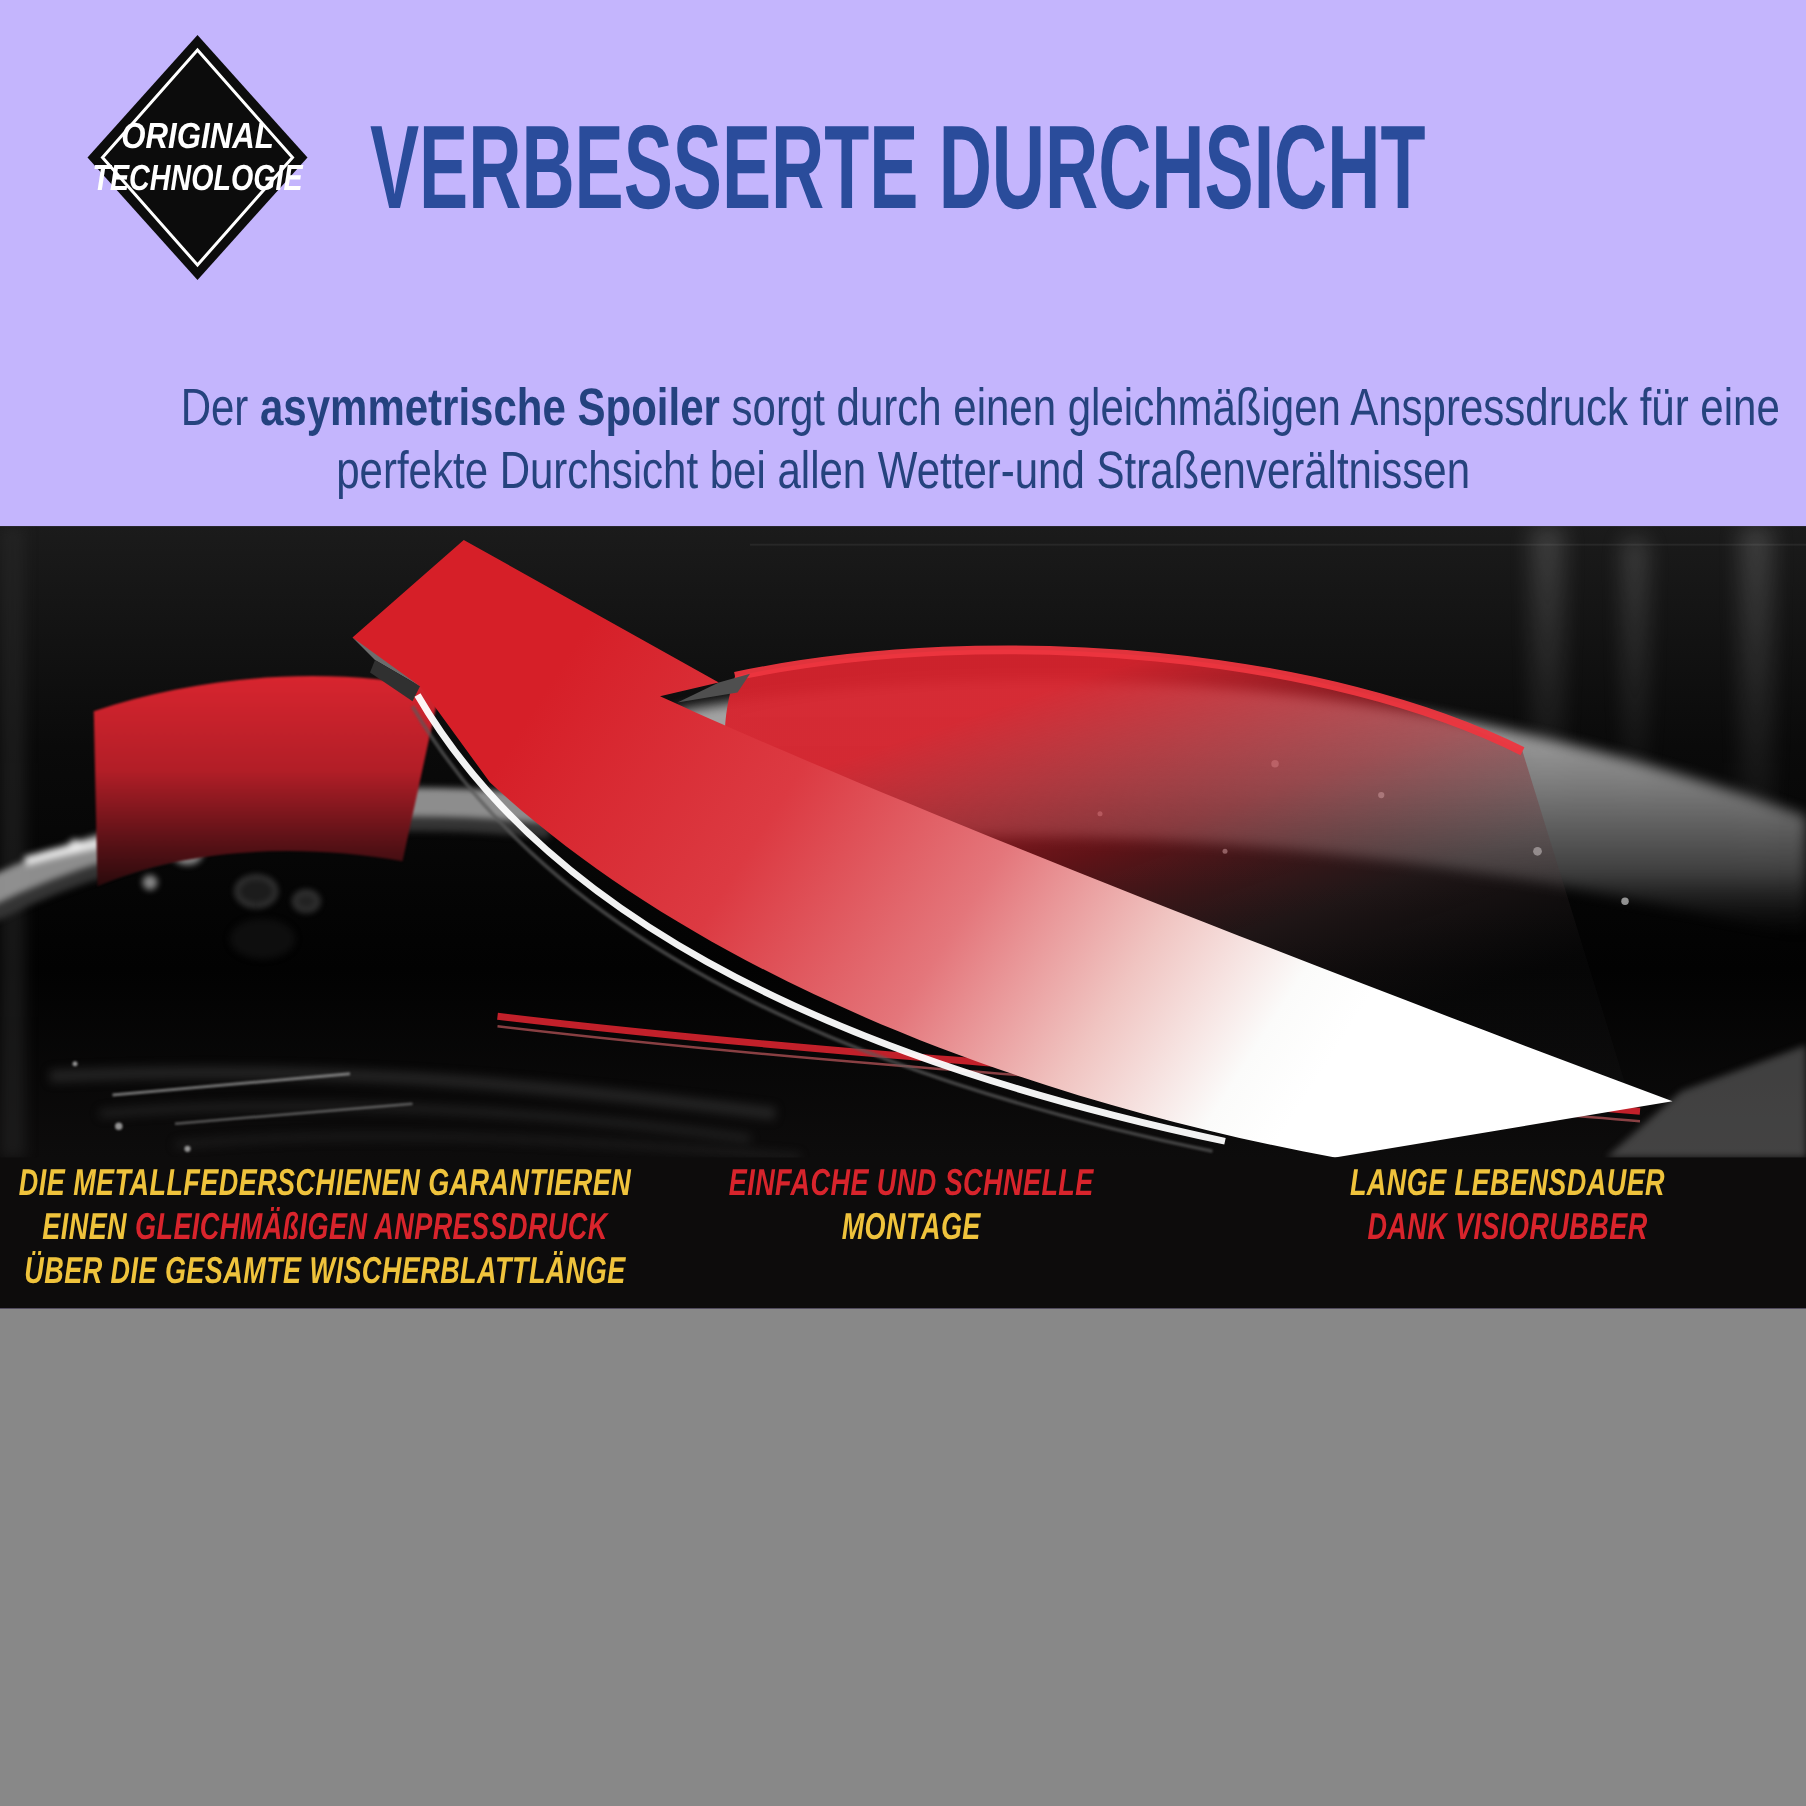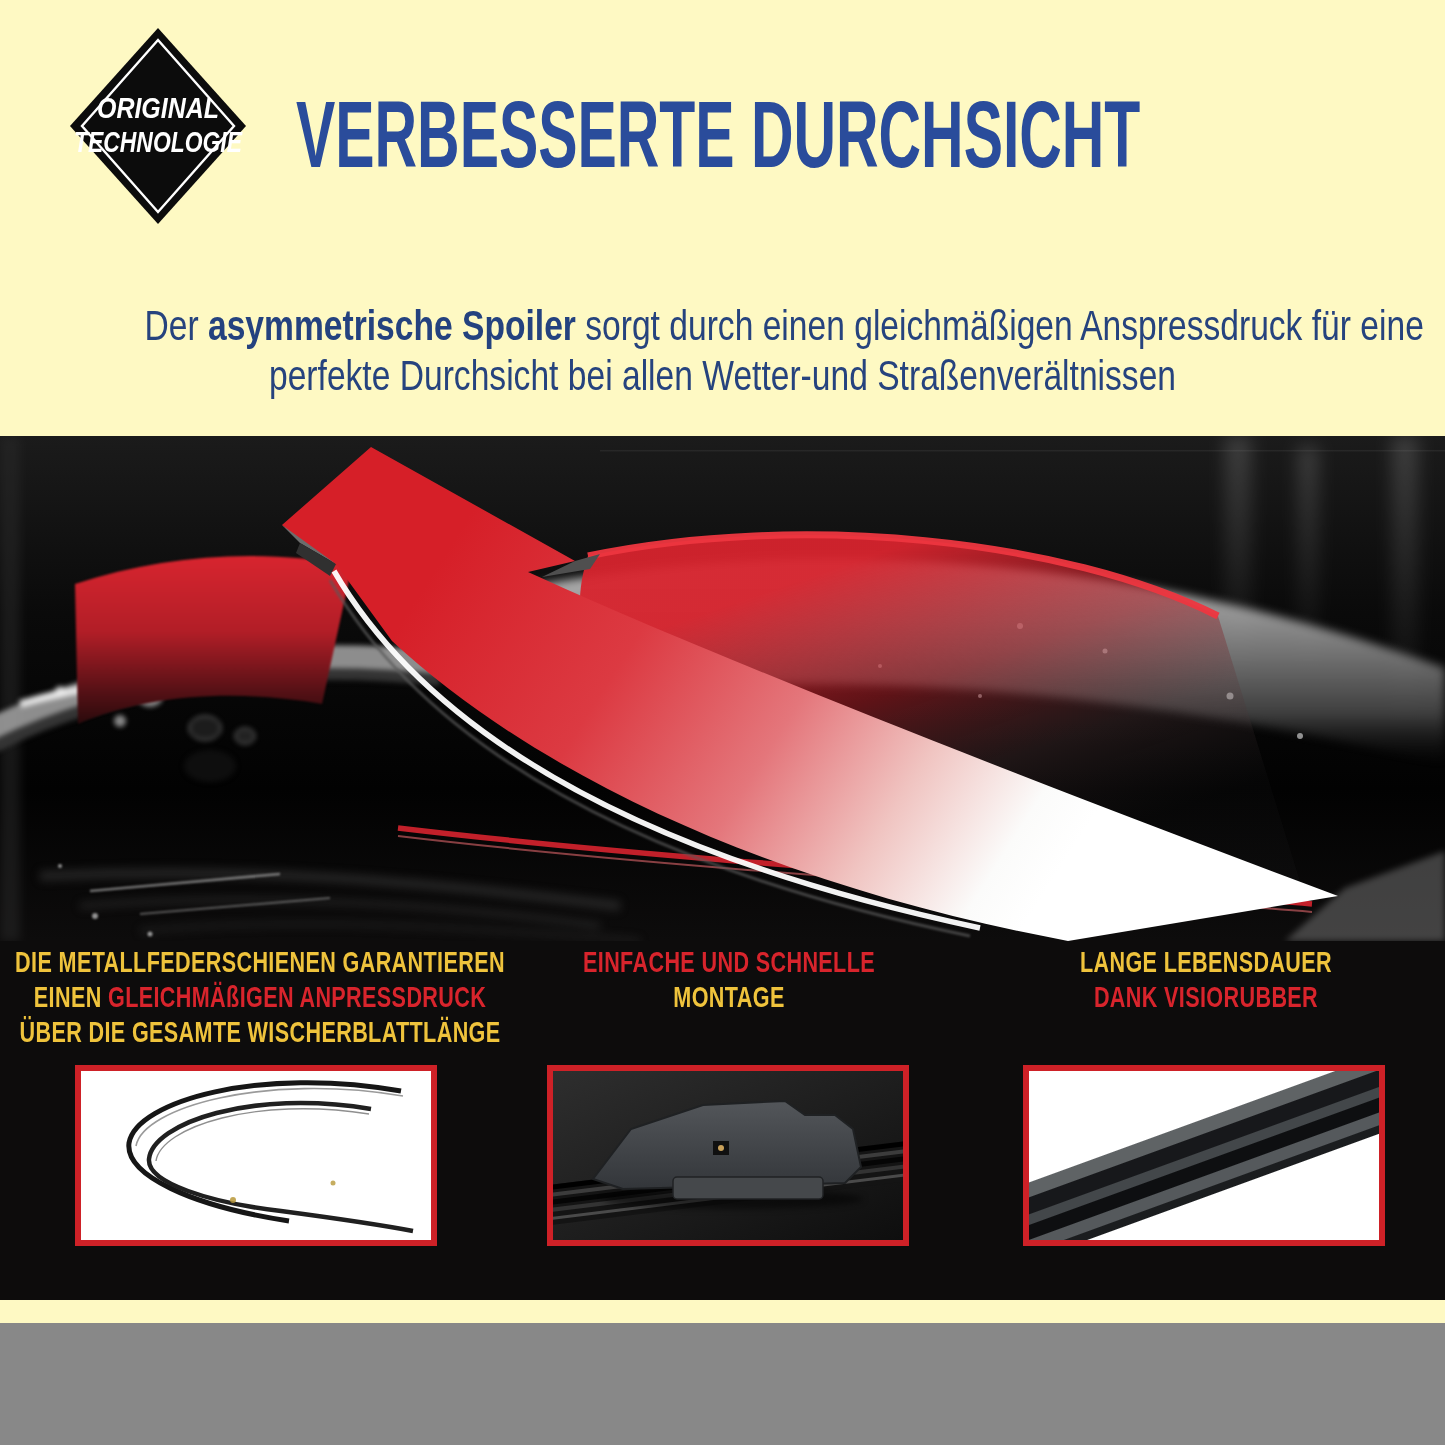--- a/index.html
+++ b/index.html
@@ -1,35 +1,35 @@
 <!DOCTYPE html>
 <html><head>
 <meta charset="utf-8">
 <style>
   html,body{margin:0;padding:0;background:#888;}
   #page{
-    position:relative;width:1445px;height:1323px;background:#fef9c3;overflow:hidden;
+    position:relative;width:1445px;height:1047px;background:#c4b5fd;overflow:hidden;
     font-family:"Liberation Sans",sans-serif;
   }
   
   #badge{position:absolute;left:68px;top:26px;width:180px;height:200px;}
   #page-title{
     position:absolute;left:296px;top:87px;height:90px;
     font-size:95px;line-height:1;font-weight:700;color:#2a4c9b;
     letter-spacing:0px;transform:scaleX(0.62);transform-origin:left top;white-space:nowrap;
   }
   #intro{
     position:absolute;left:0;top:301px;width:1445px;text-align:center;
     font-size:42px;line-height:1.18;color:#26437e;
     transform:scaleX(0.8);transform-origin:center top;white-space:nowrap;
   }
   #intro b{font-weight:700;color:#24427f;}
   
   #dark{
-    position:absolute;left:0;top:436px;width:1445px;height:864px;background:#0d0c0c;
+    position:absolute;left:0;top:421px;width:1445px;height:864px;background:#0d0c0c;font-style:italic;
   }
   #hero-svg{position:absolute;left:0;top:0;width:1445px;height:505px;display:block;}
   .feature-col{
     position:absolute;top:508px;font-weight:700;font-size:30px;line-height:35px;
     text-align:center;transform:scaleX(0.72);transform-origin:center top;white-space:nowrap;
     letter-spacing:0.5px;
   }
   #feature-left{left:-90px;width:700px;}
   #feature-middle{left:429px;width:600px;}
   #feature-right{left:906px;width:600px;}

